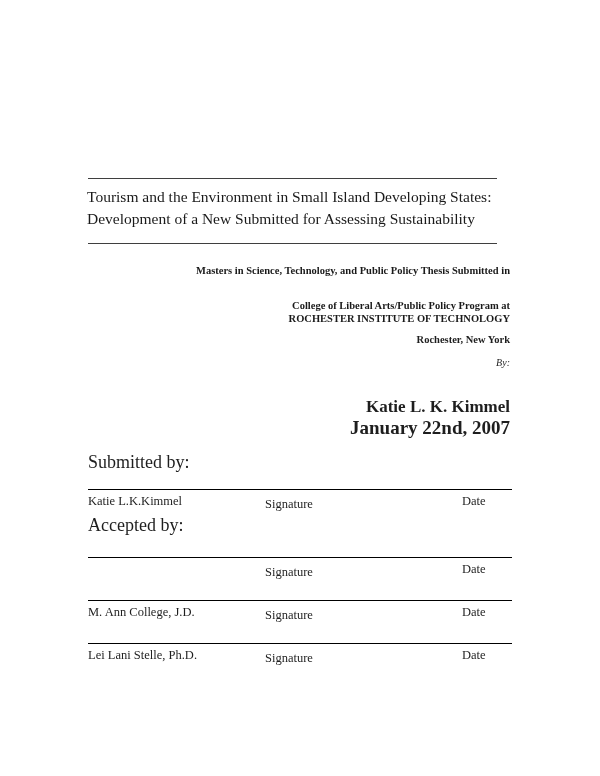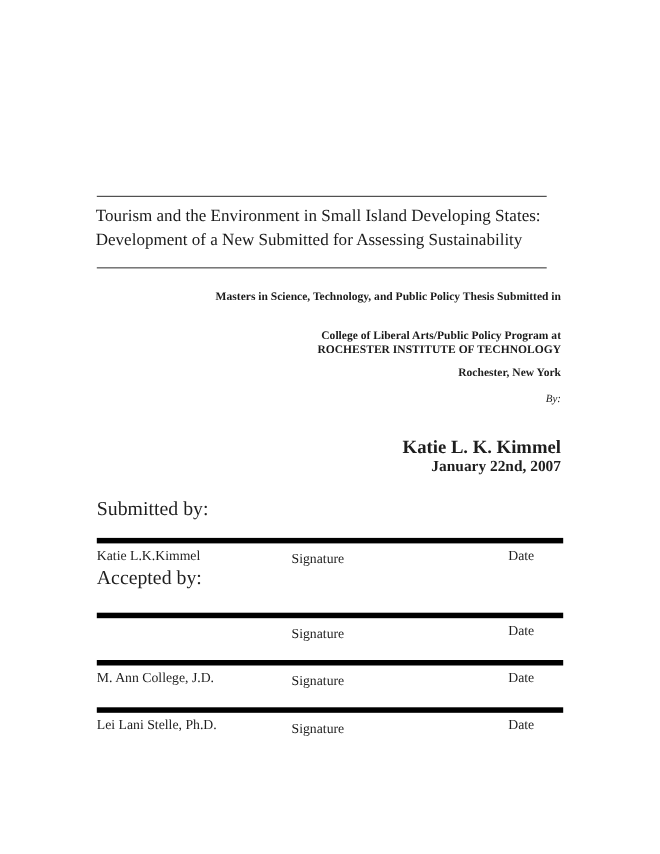--- a/index.html
+++ b/index.html
@@ -48,36 +48,36 @@
     font-weight: bold;
     font-size: 10.5px;
     line-height: 13px;
     color: #1a1a1a;
   }
   .program-1 { top: 264px; }
   .program-2 { top: 299px; }
   .location-line { top: 334px; font-weight: bold; font-size: 10.5px; }
   .by-line { top: 357px; font-style: italic; font-size: 10px; }
   .author-line { top: 381px; font-weight: bold; font-size: 17px; margin-top: 16px; }
-  .date-line { top: 417px; font-weight: bold; font-size: 14px; }
+  .date-line { top: 417px; font-weight: bold; font-size: 19px; }
 
   .label-left {
     position: absolute;
     left: 88px;
     font-size: 18px;
     color: #1e1e1e;
   }
   .submitted-by { top: 452px; }
   .accepted-by { top: 515px; }
 
   .sig-row {
     position: absolute;
     left: 88px;
     width: 424px;
-    border-top: 5px solid #000000;
+    border-top: 1px solid #000000;
     padding-top: 4px;
     font-size: 12.5px;
     height: 18px;
   }
   .sig-row .sig-name { position: absolute; left: 0; top: 4px; white-space: nowrap; }
   .sig-row .sig-label { position: absolute; left: 177px; top: 7px; }
   .sig-row .sig-date { position: absolute; left: 354px; top: 4px; margin-left: 20px; }
   .sig-row-1 { top: 489px; }
   .sig-row-2 { top: 557px; }
   .sig-row-3 { top: 600px; }

